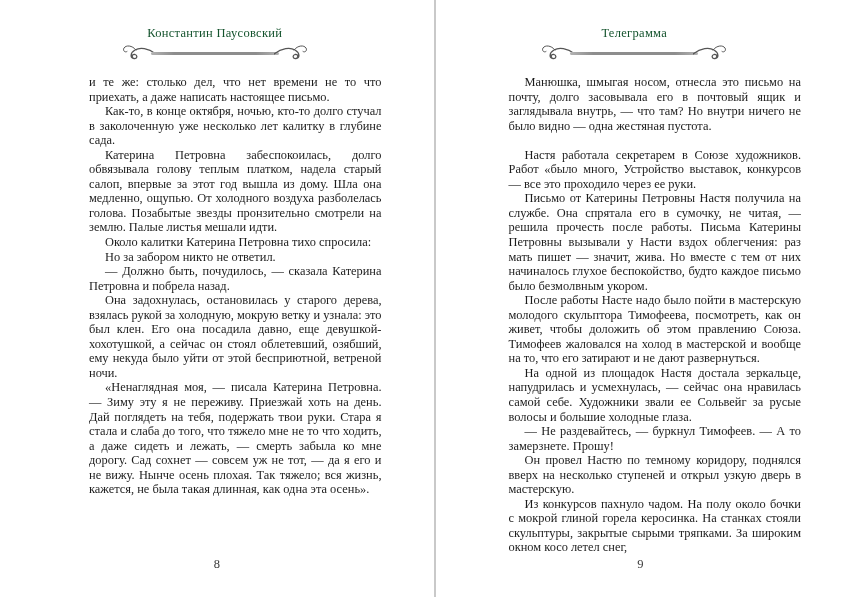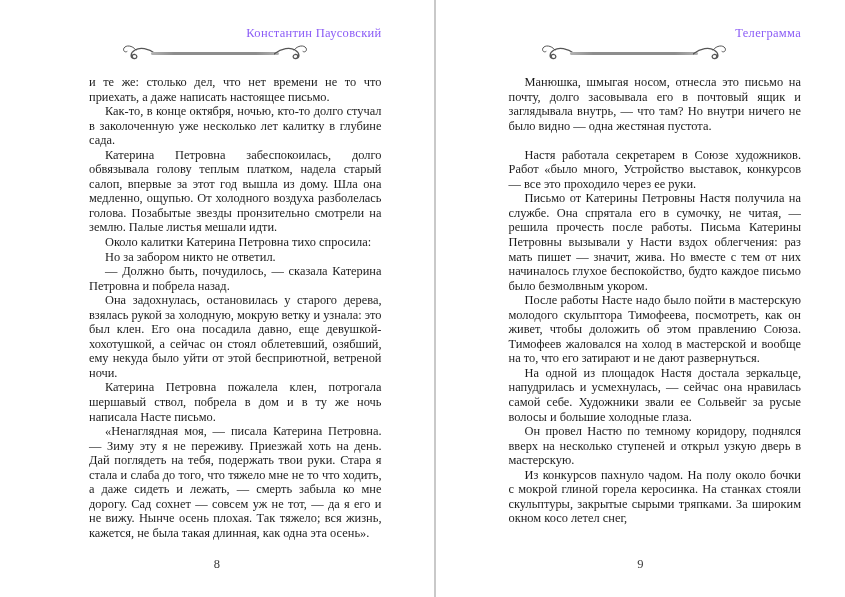--- a/index.html
+++ b/index.html
@@ -15,24 +15,23 @@
     flex: 1 1 0;
     height: 100%;
     box-sizing: border-box;
   }
   .page.left  { border-right: 2px solid #c9c9c9; padding: 0 52px 0 48px; }
   .page.right { padding: 0 44px 0 32px; }
 
   .page-header { text-align: center; padding-top: 26px; }
   .header-title {
     font-size: 12.5px;
-    color: #8b5cf6;
+    color: #14532d;
     letter-spacing: 0.3px;
     line-height: 15px;
-    text-align: right;
   }
   .ornament {
     display: flex;
     align-items: center;
     justify-content: center;
     height: 20px;
     margin-top: 1px;
   }
   .flourish { width: 34px; height: 19px; flex: 0 0 auto; }
   .flourish.mirrored { transform: scaleX(-1); }
@@ -88,21 +87,20 @@
       </div>
     </div>
     <div class="body">
       <p class="no-indent">и те же: столько дел, что нет времени не то что приехать, а даже написать настоящее письмо.</p>
       <p>Как-то, в конце октября, ночью, кто-то долго стучал в заколоченную уже несколько лет калитку в глубине сада.</p>
       <p>Катерина Петровна забеспокоилась, долго обвязывала голову теплым платком, надела старый салоп, впервые за этот год вышла из дому. Шла она медленно, ощупью. От холодного воздуха разболелась голова. Позабытые звезды пронзительно смотрели на землю. Палые листья мешали идти.</p>
       <p>Около калитки Катерина Петровна тихо спросила:</p>
       <p>Но за забором никто не ответил.</p>
       <p>— Должно быть, почудилось, — сказала Катерина Петровна и побрела назад.</p>
       <p>Она задохнулась, остановилась у старого дерева, взялась рукой за холодную, мокрую ветку и узнала: это был клен. Его она посадила давно, еще девушкой-хохотушкой, а сейчас он стоял облетевший, озябший, ему некуда было уйти от этой бесприютной, ветреной ночи.</p>
-      <p>Катерина Петровна пожалела клен, потрогала шершавый ствол, побрела в дом и в ту же ночь написала Насте письмо.</p>
       <p>«Ненаглядная моя, — писала Катерина Петровна. — Зиму эту я не переживу. Приезжай хоть на день. Дай поглядеть на тебя, подержать твои руки. Стара я стала и слаба до того, что тяжело мне не то что ходить, а даже сидеть и лежать, — смерть забыла ко мне дорогу. Сад сохнет — совсем уж не тот, — да я его и не вижу. Нынче осень плохая. Так тяжело; вся жизнь, кажется, не была такая длинная, как одна эта осень».</p>
     </div>
     <div class="page-number">8</div>
   </div>
 
   <div class="page right">
     <div class="page-header">
       <div class="header-title">Телеграмма</div>
       <div class="ornament">
         <svg class="flourish" viewBox="0 0 68 34" fill="none">
@@ -115,19 +113,20 @@
           <path d="M28 12 C20 2 8 2 4 8 C1 13 6 18 10 15" stroke="#555" stroke-width="2" stroke-linecap="round"></path>
         </svg>
       </div>
     </div>
     <div class="body">
       <p>Манюшка, шмыгая носом, отнесла это письмо на почту, долго засовывала его в почтовый ящик и заглядывала внутрь, — что там? Но внутри ничего не было видно — одна жестяная пустота.</p>
       <p class="section-break">Настя работала секретарем в Союзе художников. Работ «было много, Устройство выставок, конкурсов — все это проходило через ее руки.</p>
       <p>Письмо от Катерины Петровны Настя получила на службе. Она спрятала его в сумочку, не читая, — решила прочесть после работы. Письма Катерины Петровны вызывали у Насти вздох облегчения: раз мать пишет — значит, жива. Но вместе с тем от них начиналось глухое беспокойство, будто каждое письмо было безмолвным укором.</p>
       <p>После работы Насте надо было пойти в мастерскую молодого скульптора Тимофеева, посмотреть, как он живет, чтобы доложить об этом правлению Союза. Тимофеев жаловался на холод в мастерской и вообще на то, что его затирают и не дают развернуться.</p>
       <p>На одной из площадок Настя достала зеркальце, напудрилась и усмехнулась, — сейчас она нравилась самой себе. Художники звали ее Сольвейг за русые волосы и большие холодные глаза.</p>
+      <p>— Не раздевайтесь, — буркнул Тимофеев. — А то замерзнете. Прошу!</p>
       <p>Он провел Настю по темному коридору, поднялся вверх на несколько ступеней и открыл узкую дверь в мастерскую.</p>
       <p>Из конкурсов пахнуло чадом. На полу около бочки с мокрой глиной горела керосинка. На станках стояли скульптуры, закрытые сырыми тряпками. За широким окном косо летел снег,</p>
     </div>
     <div class="page-number">9</div>
   </div>
 
 </div>
 
 </body></html>

